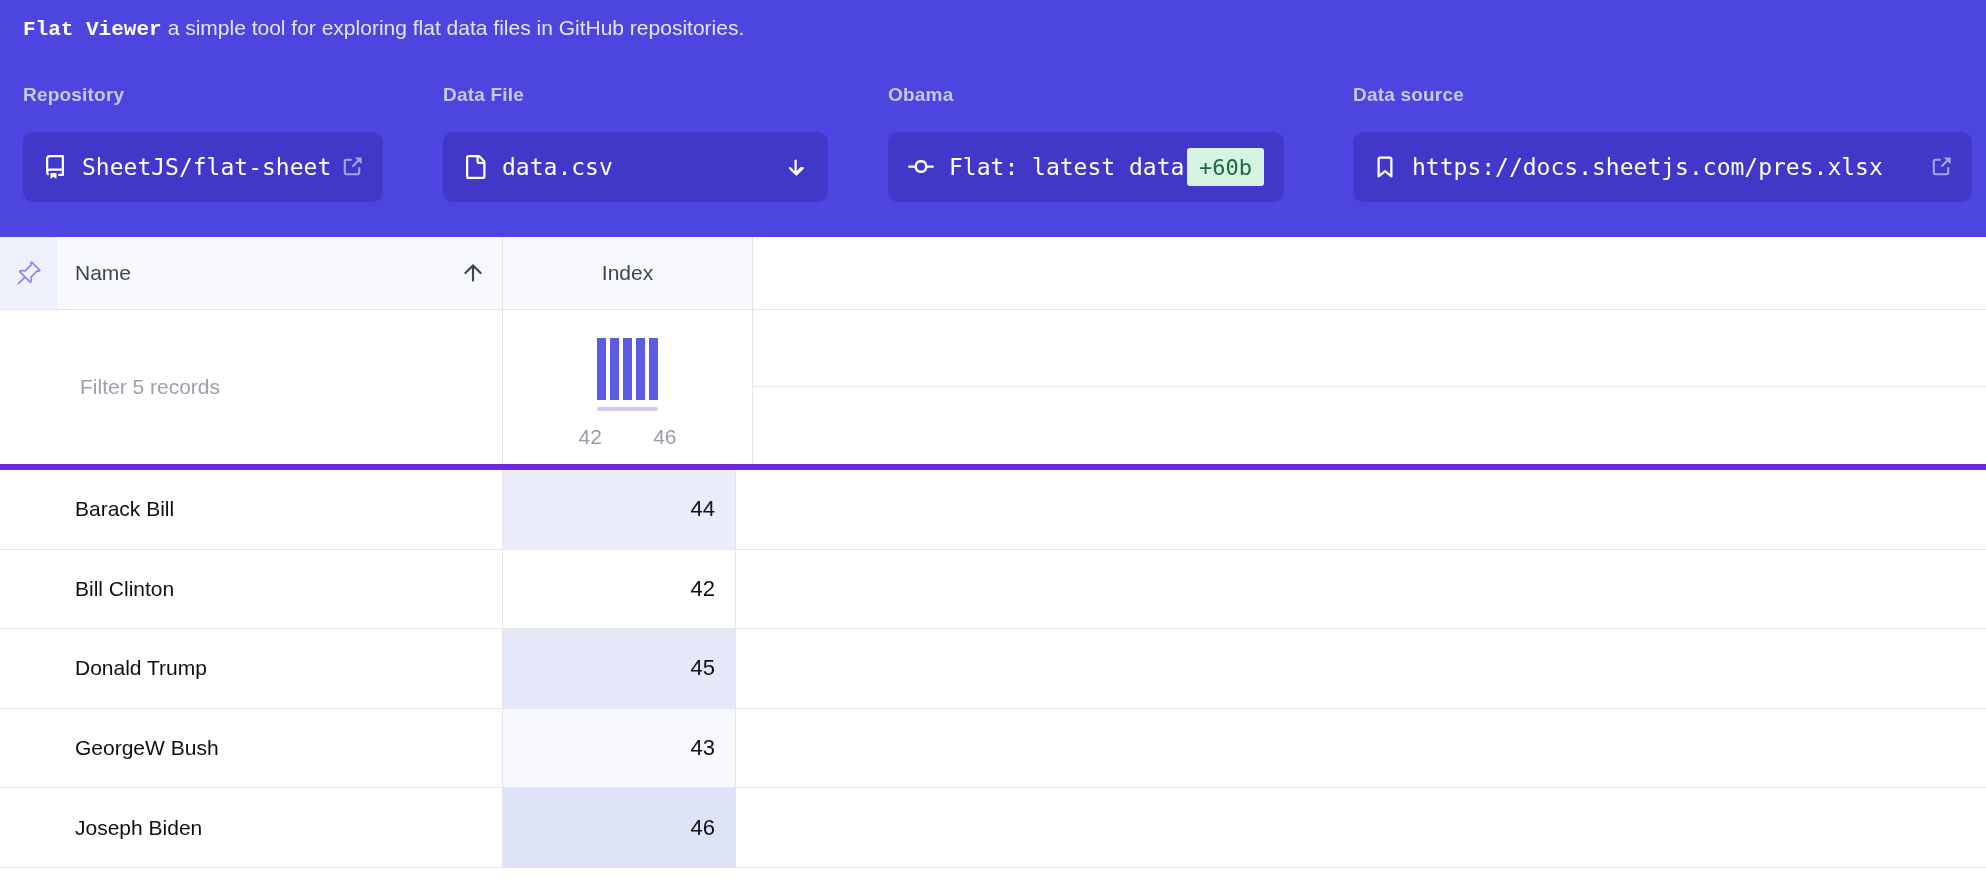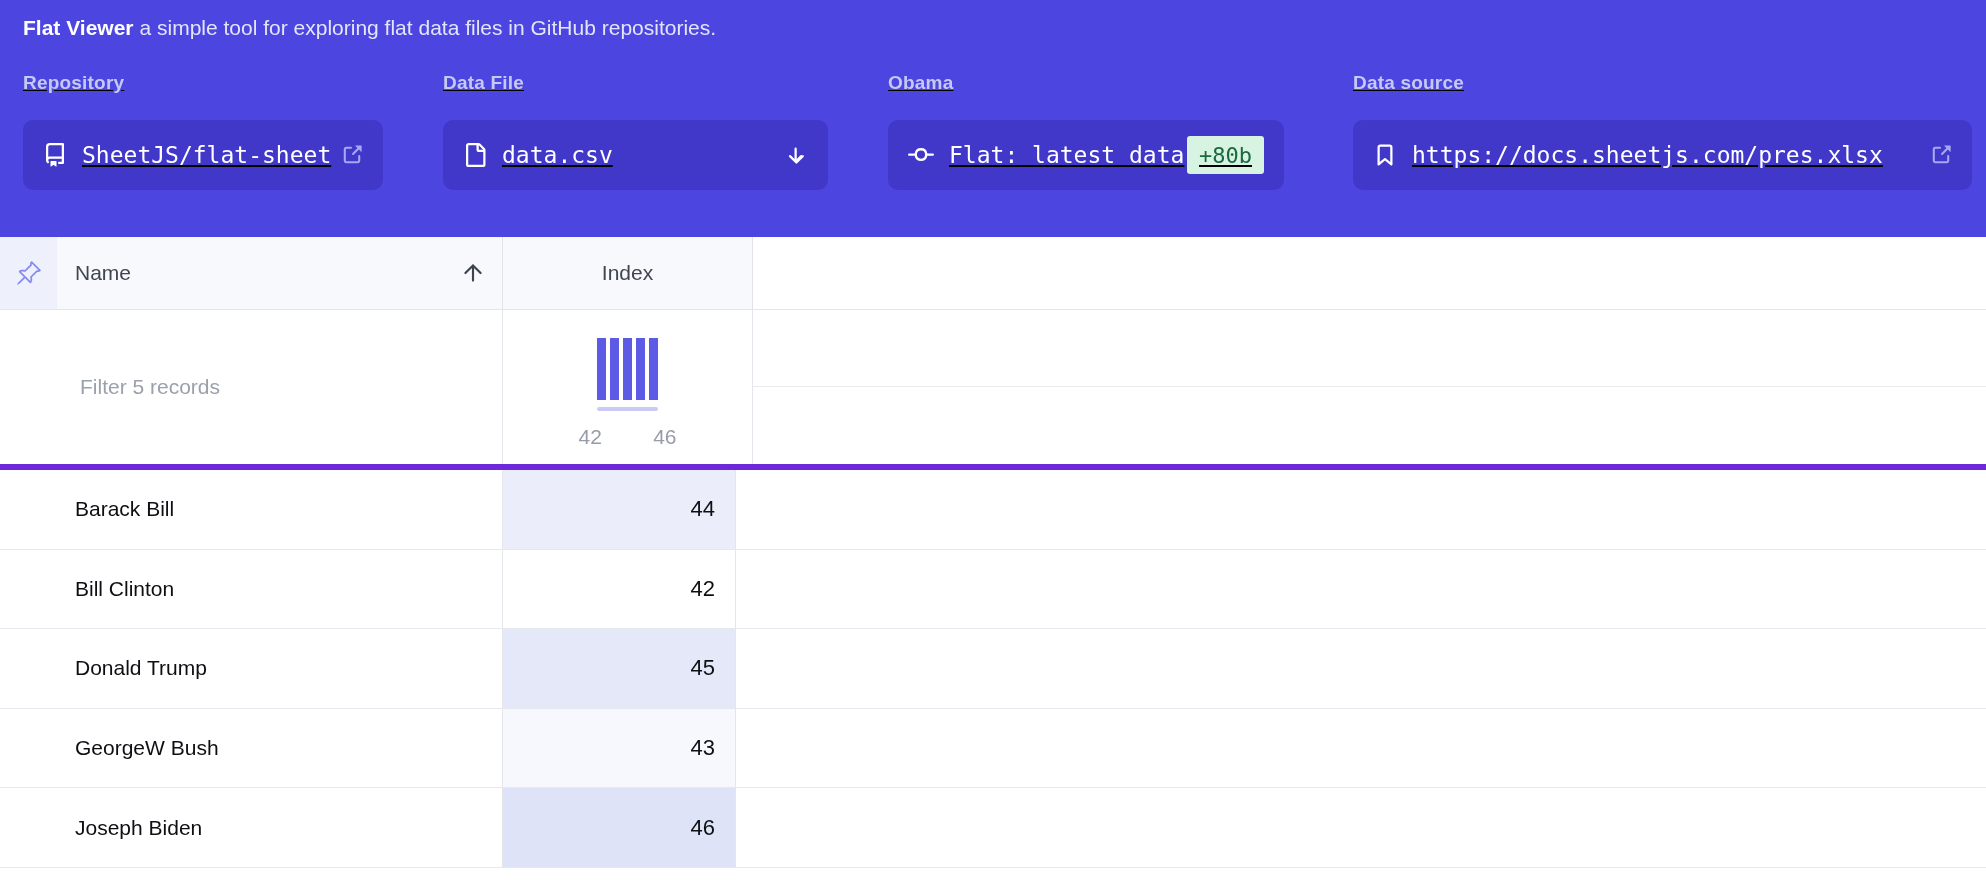--- a/index.html
+++ b/index.html
@@ -3,23 +3,23 @@
 <meta charset="utf-8">
 <style>
   * { margin:0; padding:0; box-sizing:border-box; }
   html,body { width:1986px; height:888px; background:#fff; overflow:hidden; }
   body { font-family:"Liberation Sans", sans-serif; position:relative; }
   .mono { font-family:"DejaVu Sans Mono","Liberation Mono",monospace; }
 
   
   .topbar { position:absolute; left:0; top:0; width:1986px; height:237px; background:#4c45e0; }
   .title-row { position:absolute; left:23px; top:16px; font-size:21px; color:#e3e6fb; white-space:nowrap; }
-  .title-row b { color:#ffffff; font-weight:700; margin-right:6px; }
-
-  .control { position:absolute; top:72px;text-decoration:underline; }
+  .title-row b { color:#ffffff; font-weight:700; margin-right:6px;font-family:Liberation Mono, monospace; }
+
+  .control { position:absolute; top:84px; }
   .control .lbl { font-size:19px; font-weight:600; color:#c5caf4; line-height:22px; margin-bottom:26px; letter-spacing:.2px; }
   .control .btn {
       height:70px; background:#4138c9; border-radius:10px; display:flex; align-items:center;
       padding:0 20px; color:#fff; font-size:23px; cursor:pointer;
   }
   .control .btn .txt { white-space:nowrap; margin-left:15px; }
   .ctrl-repo   { left:23px;  } .ctrl-repo .btn   { width:360px; }
   .ctrl-file   { left:443px; } .ctrl-file .btn   { width:385px; }
   .ctrl-commit { left:888px; } .ctrl-commit .btn { width:396px; }
   .ctrl-source { left:1353px;} .ctrl-source .btn { width:619px; }
@@ -113,21 +113,21 @@
 
   <div class="control ctrl-commit">
     <div class="lbl">Obama</div>
     <div class="btn">
       <span class="icn">
         <svg width="26" height="26" viewBox="0 0 16 16" fill="#ffffff">
             <path d="M11.93 8.5a4.002 4.002 0 0 1-7.86 0H.75a.75.75 0 0 1 0-1.5h3.32a4.002 4.002 0 0 1 7.86 0h3.32a.75.75 0 0 1 0 1.5Zm-1.43-.75a2.5 2.5 0 1 0-5 0 2.5 2.5 0 0 0 5 0Z"></path>
           </svg>
       </span>
       <span class="txt mono">Flat: latest data</span>
-      <span class="badge mono">+80b</span>
+      <span class="badge mono">+60b</span>
     </div>
   </div>
 
   <div class="control ctrl-source">
     <div class="lbl">Data source</div>
     <div class="btn">
       <span class="icn">
         <svg width="24" height="24" viewBox="0 0 16 16" fill="#ffffff">
             <path d="M3 2.75C3 1.784 3.784 1 4.75 1h6.5c.966 0 1.75.784 1.75 1.75v11.5a.75.75 0 0 1-1.227.579L8 11.722l-3.773 3.107A.751.751 0 0 1 3 14.25Zm1.75-.25a.25.25 0 0 0-.25.25v9.91l3.023-2.489a.75.75 0 0 1 .954 0l3.023 2.49V2.75a.25.25 0 0 0-.25-.25Z"></path>
           </svg>

